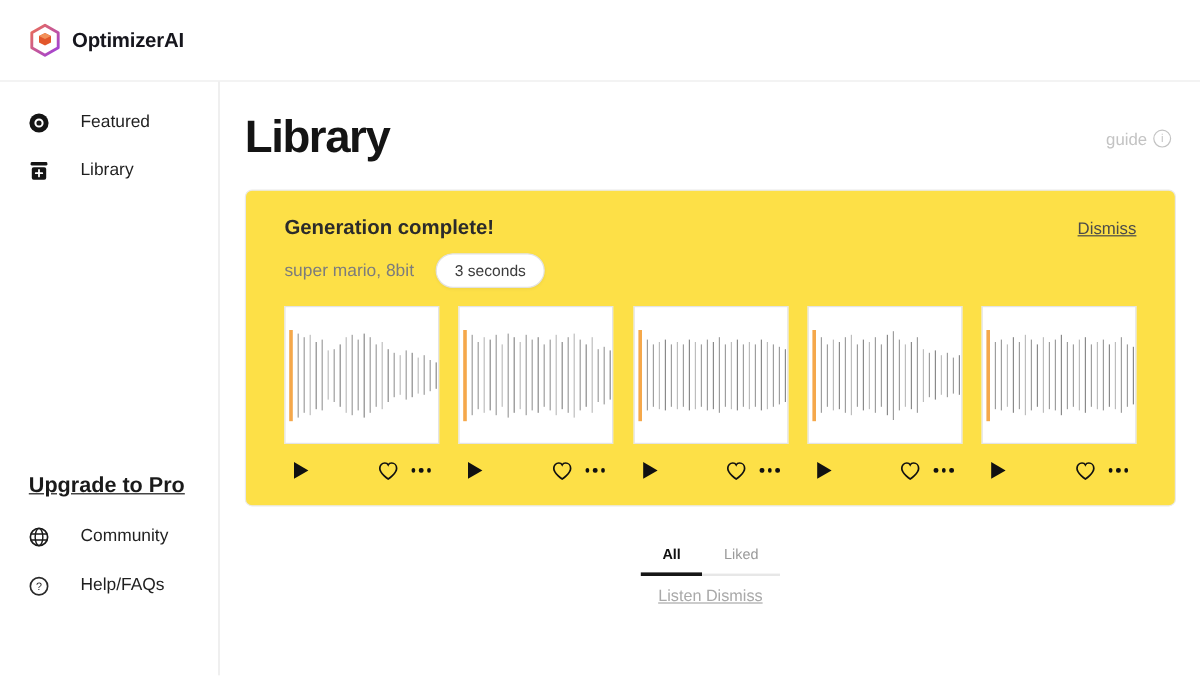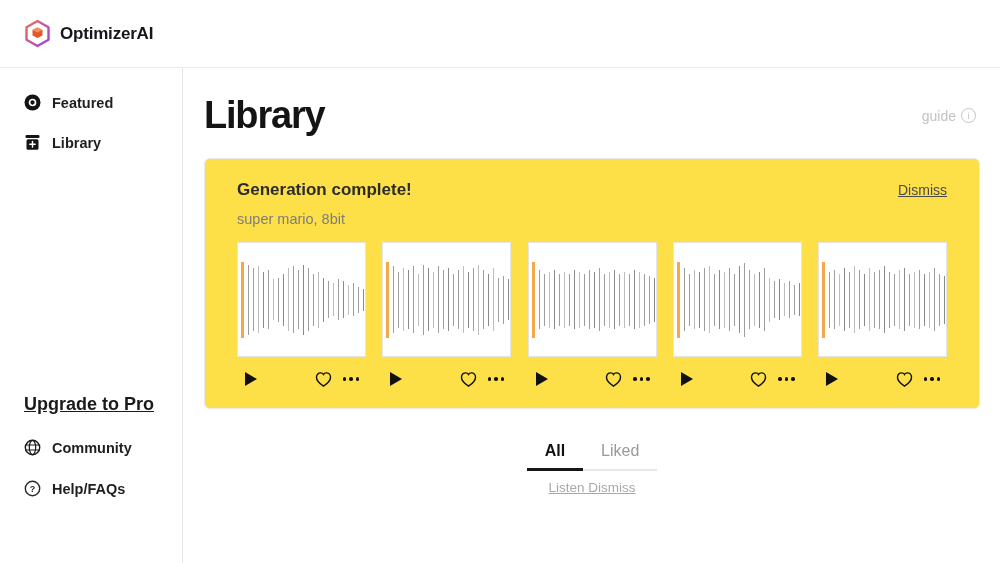--- a/index.html
+++ b/index.html
@@ -19,22 +19,22 @@
   .search-input { flex:1; border:none; outline:none; background:transparent;
     font-size:15px; color:#222; font-family:inherit; }
   .generate-btn { margin:4px; height:31px; padding:0 18px; border:none; border-radius:16px;
     background:linear-gradient(90deg,#EB6F55,#9C3FE0); color:#fff; font-size:14px;
     font-family:inherit; cursor:pointer; }
 
   
   .layout { display:flex; height:495px; }
   .sidebar { width:183px; flex:0 0 183px; border-right:1px solid #e4e4e4;
     display:flex; flex-direction:column; padding:18px 0 0; }
-  .side-item { display:flex; align-items:flex-end; gap:11px; padding:8px 24px;
-    font-size:14.5px; color:#1f1f1f; cursor:pointer;font-weight:bold; }
+  .side-item { display:flex; align-items:flex-start; gap:26px; padding:8px 24px;
+    font-size:14.5px; color:#1f1f1f; cursor:pointer; }
   .side-item + .side-item { margin-top:7px; }
   .icon-feat { width:17px; height:17px; flex:0 0 auto; }
   .sidebar-bottom { margin-top:auto; margin-bottom:58px; display:flex; flex-direction:column; }
   .upgrade { padding:8px 24px; font-size:18px; font-weight:700; color:#1a1a1a;
     text-decoration:underline; cursor:pointer; }
   .sidebar-bottom .side-item { margin-top:8px; }
 
   
   .main { flex:1; padding:0 20px 0 21px; }
   .title-row { display:flex; align-items:center; margin-top:26px; }
@@ -72,21 +72,21 @@
   .tile-controls { display:flex; align-items:center; justify-content:space-between;
     margin-top:13px; padding:0 7px; }
   .icon-btn { border:none; background:none; padding:0; cursor:pointer; display:flex;
     align-items:center; }
   .ctrl-right { display:flex; align-items:center; gap:10px; }
   .dots { display:flex; gap:3px; align-items:center; }
   .dots i { width:3.5px; height:3.5px; border-radius:50%; background:#111; }
 
   
   .tabs-row { display:flex; justify-content:center; margin-top:23px; }
-  .tab { padding:10px 18px 9px; font-size:16px; color:#9a9a9a;
+  .tab { padding:10px 18px 9px; font-size:12px; color:#9a9a9a;
     border-bottom:2px solid #e7e7e7; cursor:pointer; }
   .tab.active { color:#111; font-weight:700; border-bottom:3px solid #161616; padding-bottom:8px; }
   .hint { text-align:center; color:#b5b5b5; font-size:14.5px; margin-top:13px; }
   .listen { display:block; text-align:center; color:#a9a9a9; font-size:13.5px;
     margin-top:9px; text-decoration:underline; cursor:pointer; }
 </style>
 </head>
 <body>
 
 <header class="topbar">
@@ -154,20 +154,21 @@
       </div>
     </div>
 
     <section class="card">
       <div class="card-head">
         <h2 class="card-title">Generation complete!</h2>
         <a class="dismiss">Dismiss</a>
       </div>
       <div class="card-sub">
         <span class="prompt">super mario, 8bit</span>
+        <span class="badge">3 seconds</span>
       </div>
       <div class="tiles">
           <div class="tile-col">
             <div class="wave-box">
               <div class="wave-marker"></div>
               <div class="wave-bars">
                 <div class="wbar" style="height: 70px;"></div>
                 <div class="wbar" style="height: 63px;"></div>
                 <div class="wbar" style="height: 67px;"></div>
                 <div class="wbar" style="height: 56px;"></div>

